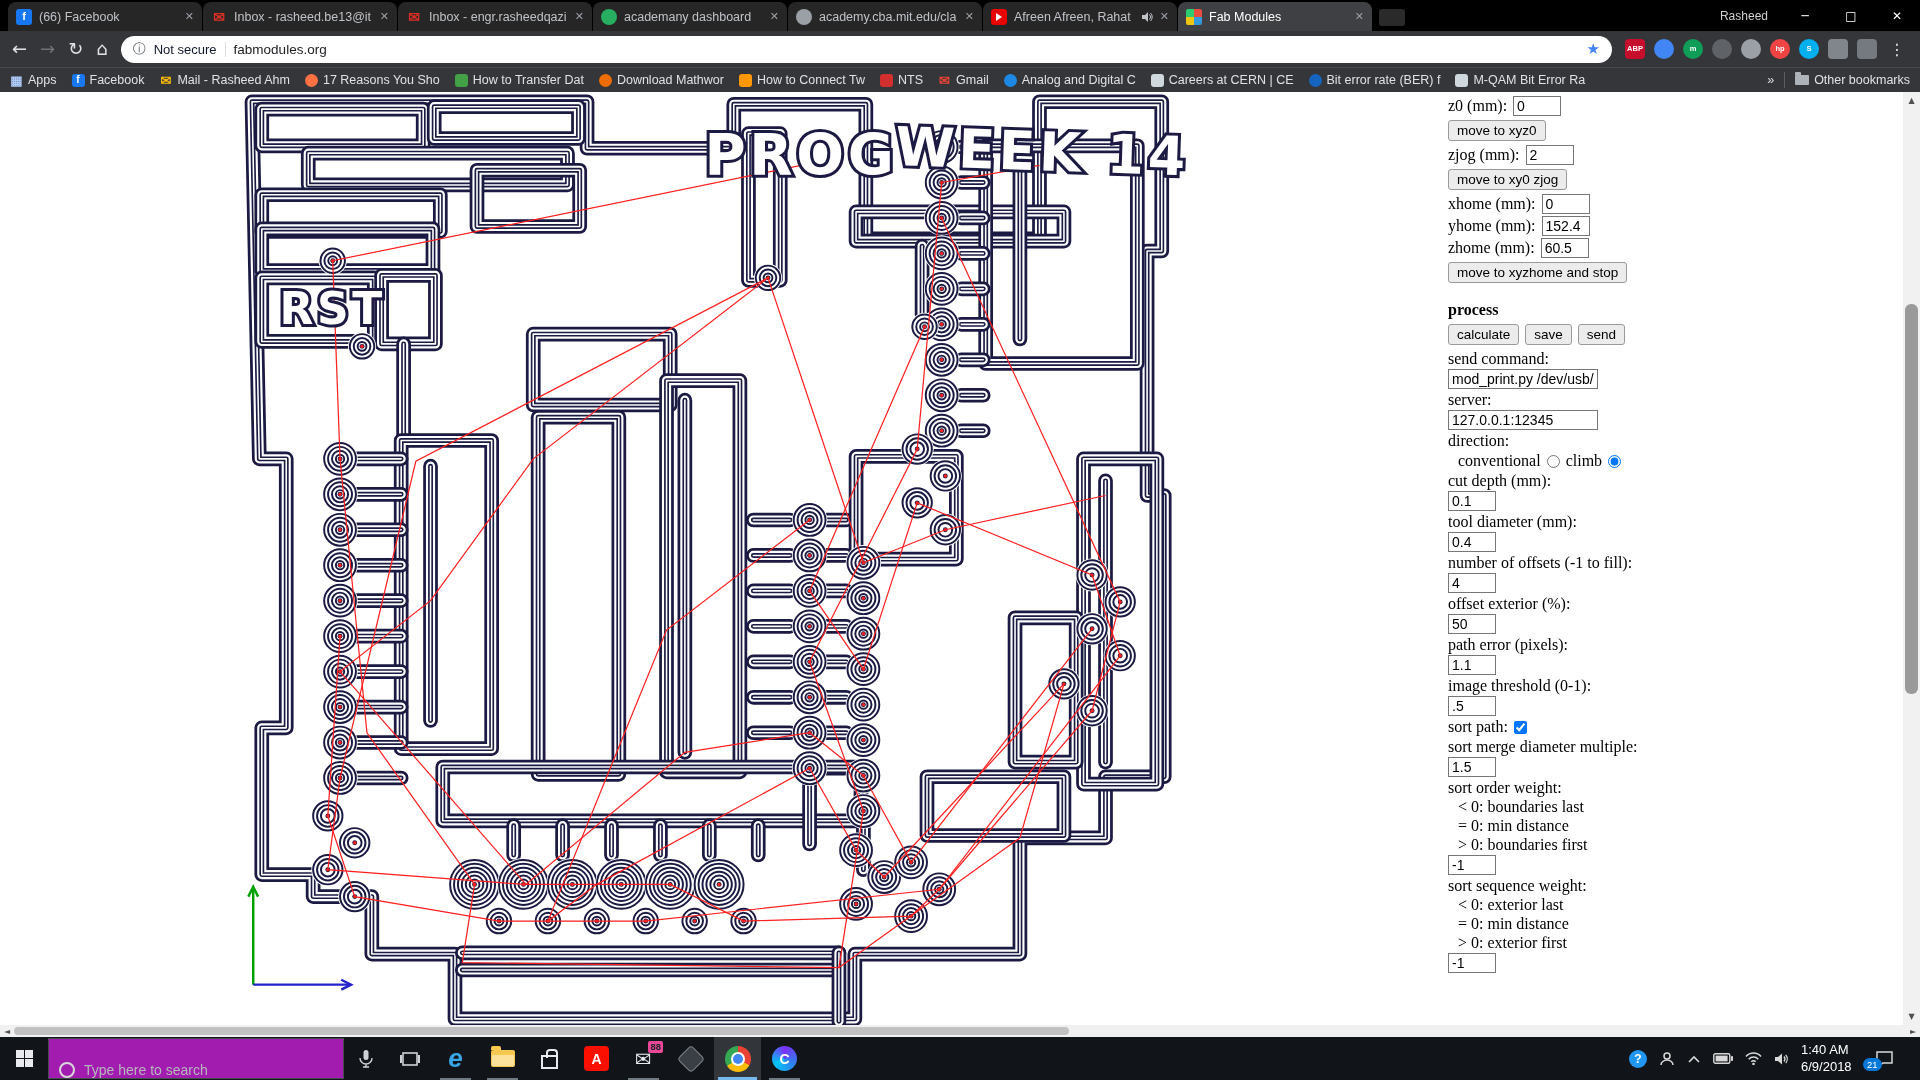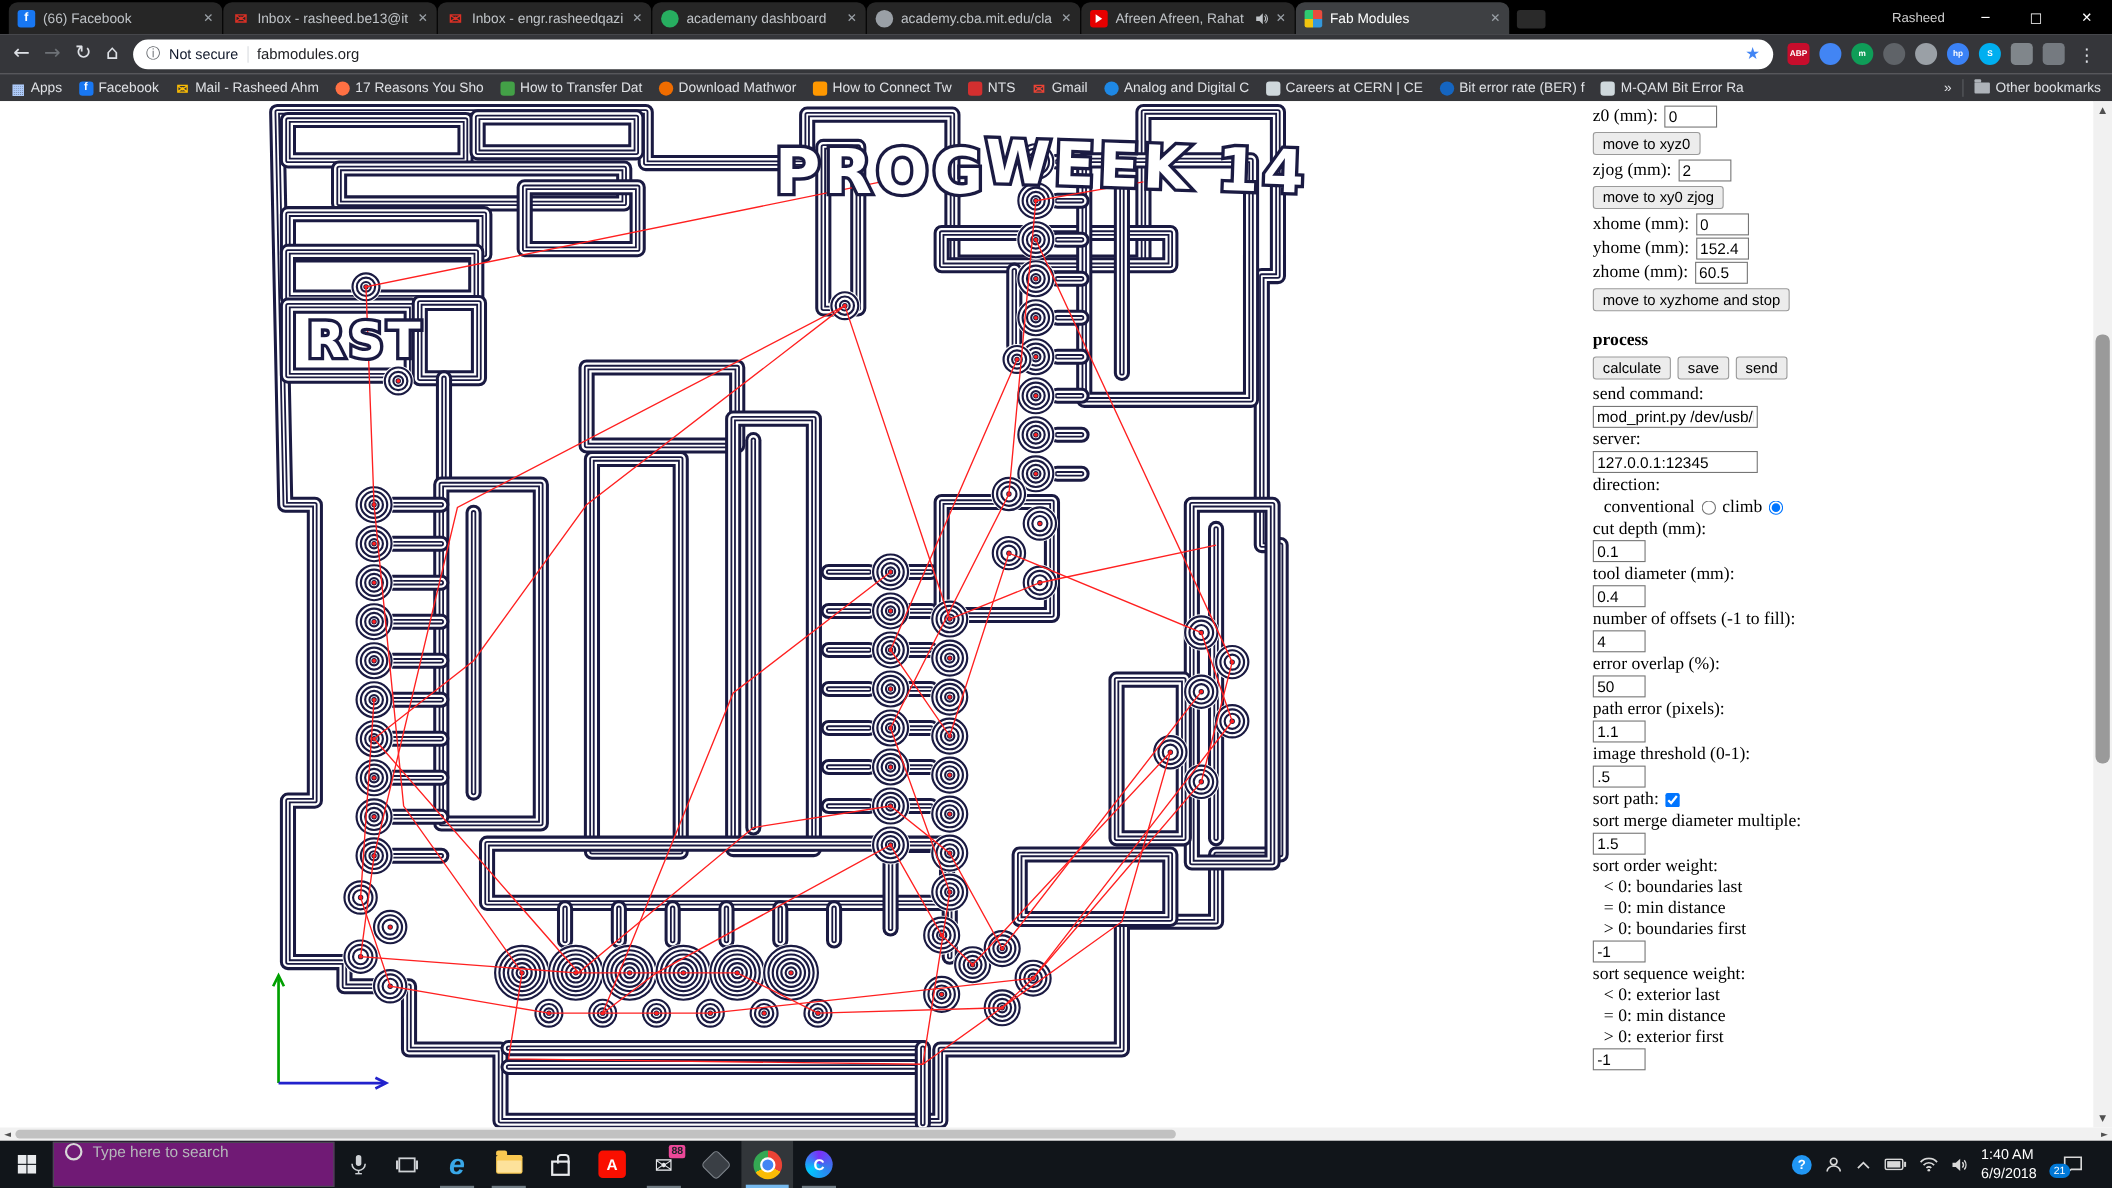--- a/index.html
+++ b/index.html
@@ -35,21 +35,21 @@
 .omnibox{flex:1;height:27px;background:#fff;border-radius:14px;display:flex;align-items:center;padding:0 12px;gap:8px;min-width:0}
 .omni-info{color:#5f6368;font-size:13px;font-family:"DejaVu Sans",sans-serif}
 .sec-text{color:#0f172a;font-size:13px}
 .omni-sep{width:1px;height:15px;background:#dadce0}
 .url{color:#202124;font-size:13.5px;flex:1}
 .omni-star{color:#4285f4;font-size:15px;font-family:"DejaVu Sans",sans-serif}
 .ext-row{display:flex;align-items:center;gap:9px}
 .ext{width:20px;height:20px;border-radius:50%;display:flex;align-items:center;justify-content:center;font-size:7.5px;font-weight:bold;color:#fff;line-height:1}
 .ext.sq{border-radius:4px}
 .e-abp{background:#c70d2c}.e-blue{background:#4285f4}.e-green{background:#0f9d58}
-.e-dark{background:#5f6368}.e-gray{background:#9aa0a6}.e-hp{background:#3b82f6}
+.e-dark{background:#5f6368}.e-gray{background:#9aa0a6}.e-hp{background:#ef4444}
 .e-sky{background:#00aff0}.e-grid{background:#757a80}.e-mail{background:#80868b}
 .menu-dots{color:#dee1e6;font-size:16px;padding:0 3px;font-family:"DejaVu Sans",sans-serif}
 
 
 .bookmarks{position:absolute;top:67px;left:0;width:100%;height:25px;background:#35363a;border-top:1px solid #46484c;display:flex;align-items:center;padding:0 10px;gap:15px;font-size:12.5px;color:#dfe1e5}
 .bm{display:flex;align-items:center;gap:5px;white-space:nowrap}
 .bm-ic{width:13px;height:13px;border-radius:3px;flex:none;display:flex;align-items:center;justify-content:center;font-size:10px;font-weight:bold;color:#fff;line-height:1}
 .round{border-radius:50%}
 .b-grid{background:transparent;color:#aecbfa;font-size:13px}
 .b-fb{background:#1877f2}.b-ymail{background:transparent;color:#fbbc04;font-size:13px}
@@ -83,21 +83,21 @@
 .vscroll .arr.dn{position:absolute;bottom:0;left:0;width:100%}
 .vthumb{position:absolute;left:2px;top:212px;width:13px;height:390px;background:#9a9a9a;border-radius:6px}
 .hscroll{position:absolute;top:1025px;left:0;width:1920px;height:12px;background:#f1f1f1;z-index:5;display:flex;align-items:center}
 .hscroll .arr{width:14px;text-align:center;color:#505050;font-size:8px;font-family:"DejaVu Sans",sans-serif}
 .hthumb{position:absolute;left:14px;top:2px;width:1055px;height:8px;background:#c1c1c1;border-radius:4px}
 
 
 .taskbar{position:absolute;bottom:0;left:0;width:1920px;height:43px;background:#11151a;display:flex;align-items:stretch;color:#e8eaed;z-index:10}
 .tb-btn{display:flex;align-items:center;justify-content:center;flex:none}
 .start{width:48px}
-.searchbox{width:256px;margin:1px 0;background:#701a75;border:1px solid #474c50;display:flex;align-items:flex-start;gap:9px;padding:0 10px}
+.searchbox{width:296px;margin:1px 0;background:#a21caf;border:1px solid #474c50;display:flex;align-items:flex-end;gap:9px;padding:0 10px}
 .cortana-ring{width:16px;height:16px;border:2px solid #d8d8d8;border-radius:50%;flex:none}
 .searchbox input{background:transparent;border:none;outline:none;color:#c5c8cb;font-size:14px;width:200px;font-family:"Liberation Sans",sans-serif}
 .searchbox input::placeholder{color:#b5b8bb}
 .tb-ic{width:44px}
 .appbtn{width:47px;position:relative}
 .appbtn.running::after{content:"";position:absolute;bottom:0;left:8px;right:8px;height:2px;background:#6f7a82}
 .appbtn.active-app{background:rgba(255,255,255,.14)}
 .appbtn.active-app::after{content:"";position:absolute;bottom:0;left:4px;right:4px;height:3px;background:#76b9ed}
 .ic-edge{font-size:26px;font-weight:bold;color:#39a7e7;font-style:italic}
 .ic-folder{width:24px;height:17px;background:#f9c851;border-radius:2px;position:relative}
@@ -964,21 +964,21 @@
         <input type="radio" name="direction" style="">
         <span>climb</span>
         <input type="radio" name="direction" checked="" style="">
       </div>
       <div class="lbl">cut depth (mm):</div>
       <div><input type="text" class="w48" value="0.1" style=""></div>
       <div class="lbl">tool diameter (mm):</div>
       <div><input type="text" class="w48" value="0.4" style=""></div>
       <div class="lbl">number of offsets (-1 to fill):</div>
       <div><input type="text" class="w48" value="4" style=""></div>
-      <div class="lbl">error overlap (%):</div>
+      <div class="lbl">offset exterior (%):</div>
       <div><input type="text" class="w48" value="50" style=""></div>
       <div class="lbl">path error (pixels):</div>
       <div><input type="text" class="w48" value="1.1" style=""></div>
       <div class="lbl">image threshold (0-1):</div>
       <div><input type="text" class="w48" value=".5" style=""></div>
       <div class="inline">
           <span>sort path:</span>
           <input type="checkbox" checked="" style="">
         </div>
       <div class="lbl">sort merge diameter multiple:</div>

